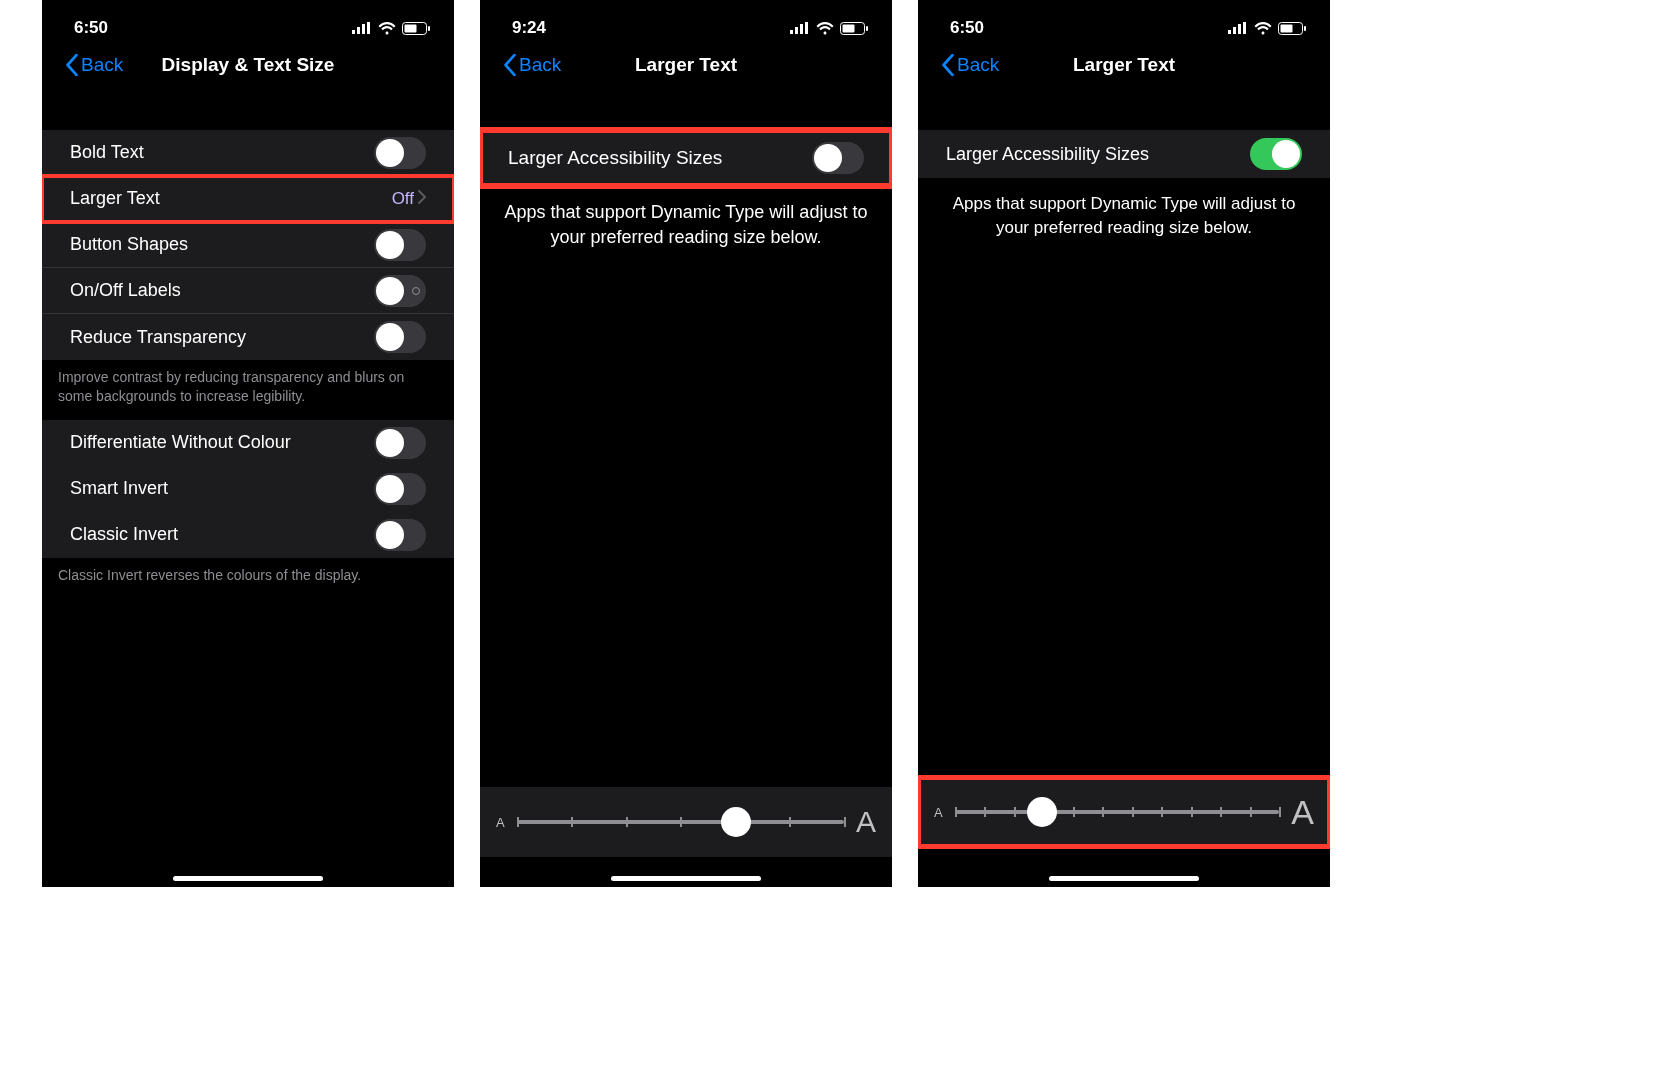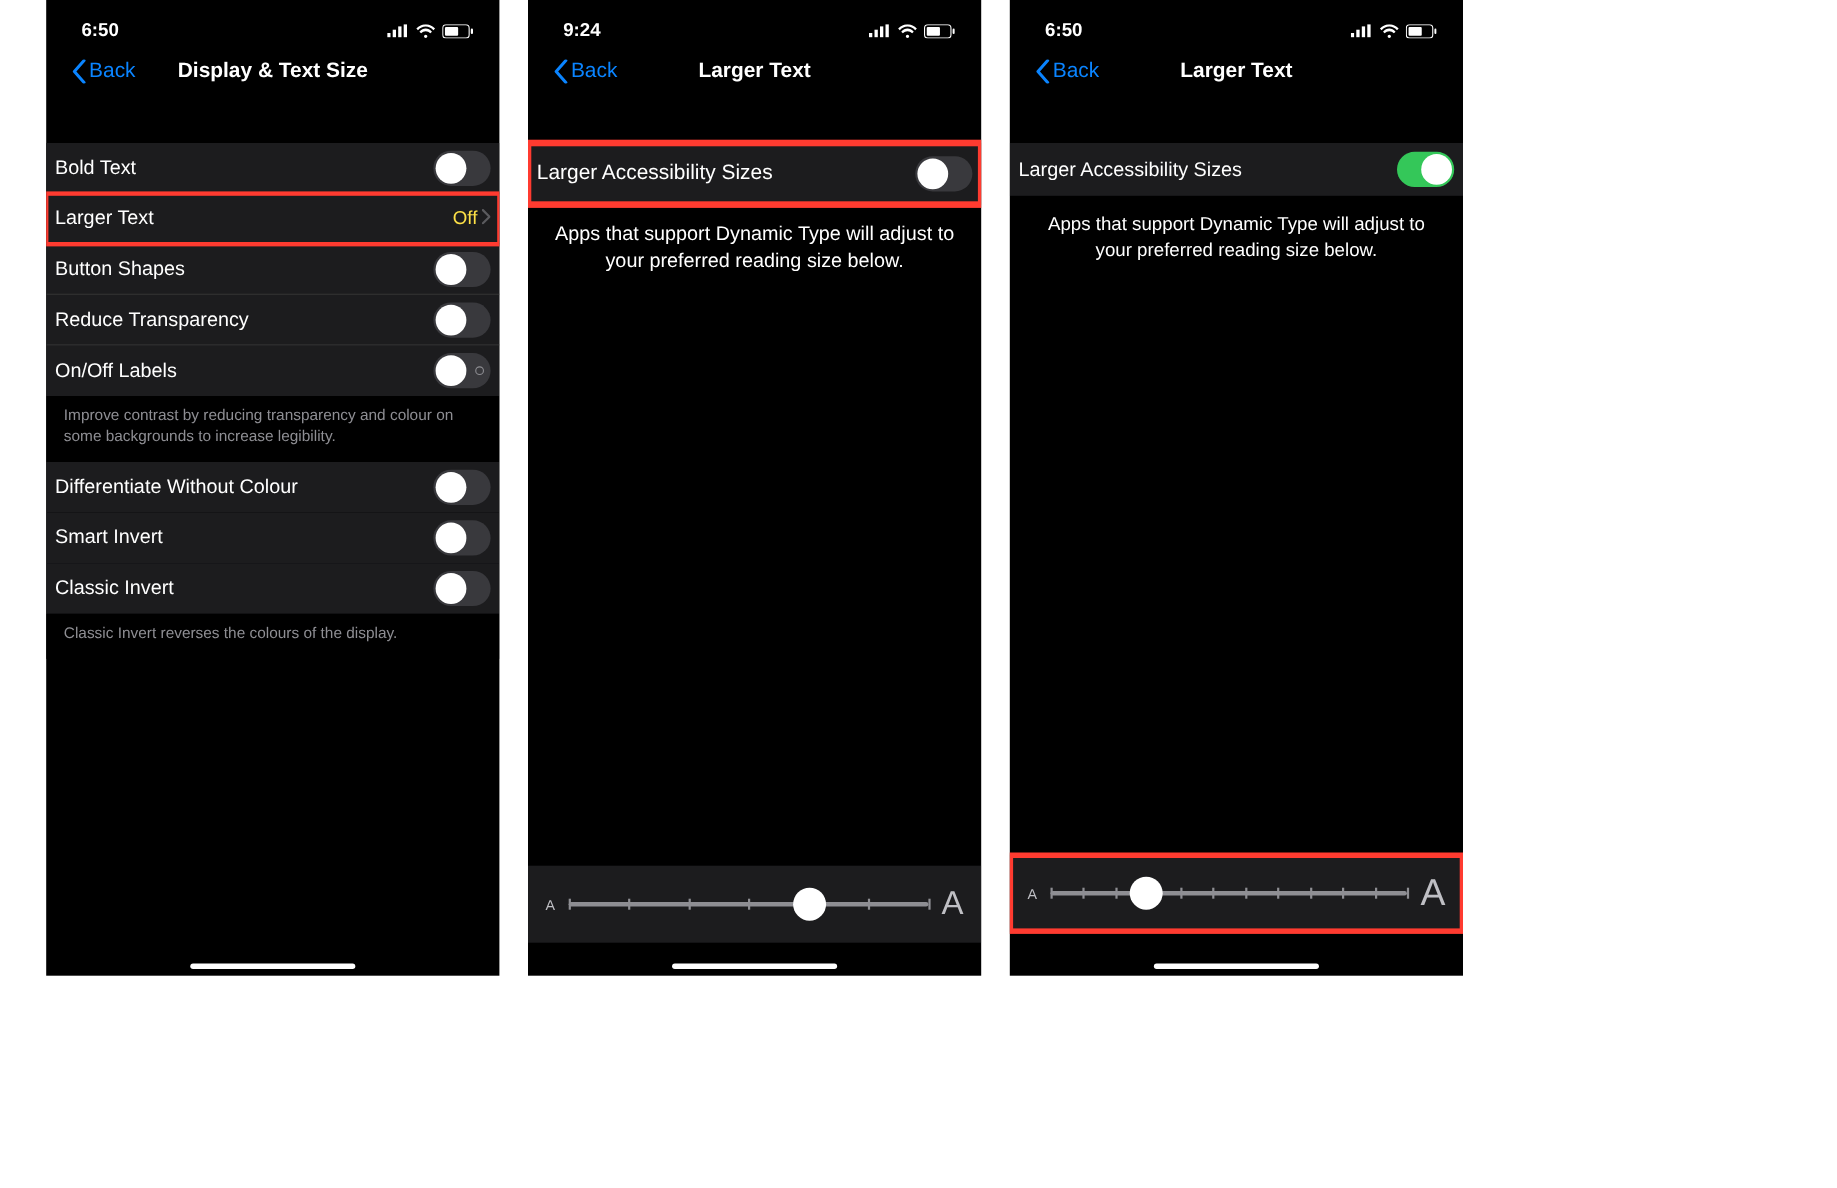--- a/index.html
+++ b/index.html
@@ -51,28 +51,28 @@
   .nav-title {
     position: absolute; left: 0; right: 0; text-align: center;
     font-size: 19px; font-weight: 700;
   }
   
   .list { margin-top: 40px; }
   .group { background: #1c1c1e; }
   .row {
     display: flex; align-items: center;
     min-height: 46px;
-    padding: 0 8px;
+    padding: 0 28px;
     border-bottom: 1px solid #333;
     font-size: 18px;
     position: relative;
   }
   .row:last-child { border-bottom: none; }
   .row .label { flex: 1; }
-  .row .value-off { color: #fde047; font-size: 17px; margin-right: 4px; }
+  .row .value-off { color: #c4b5fd; font-size: 17px; margin-right: 4px; }
   .row .chev { color: #5a5a5e; }
   .row.highlight { outline: 4px solid #ff3b30; outline-offset: -2px; z-index: 2; position: relative; }
   .footer {
     padding: 8px 16px 14px 16px;
     font-size: 14px;
     line-height: 1.35;
     color: #8e8e93;
     background: #000;
   }
   .toggle {
@@ -178,34 +178,34 @@
               </svg>
           </span>
         </div>
         <div class="row">
           <span class="label">Button Shapes</span>
           <div class="toggle">
               <div class="knob"></div>
             </div>
         </div>
         <div class="row">
+          <span class="label">On/Off Labels</span>
+          <div class="toggle">
+              <div class="knob"></div>
+              <div class="onoff-dot"></div>
+            </div>
+        </div>
+        <div class="row">
           <span class="label">Reduce Transparency</span>
           <div class="toggle">
               <div class="knob"></div>
             </div>
         </div>
-        <div class="row">
-          <span class="label">On/Off Labels</span>
-          <div class="toggle">
-              <div class="knob"></div>
-              <div class="onoff-dot"></div>
-            </div>
-        </div>
-      </div>
-      <div class="footer">Improve contrast by reducing transparency and colour on some backgrounds to increase legibility.</div>
+      </div>
+      <div class="footer">Improve contrast by reducing transparency and blurs on some backgrounds to increase legibility.</div>
 
 
       <div class="group">
         <div class="row">
           <span class="label">Differentiate Without Colour</span>
           <div class="toggle">
               <div class="knob"></div>
             </div>
         </div>
       </div>

